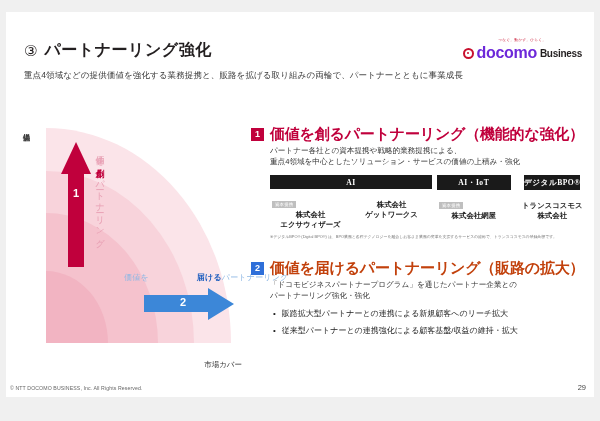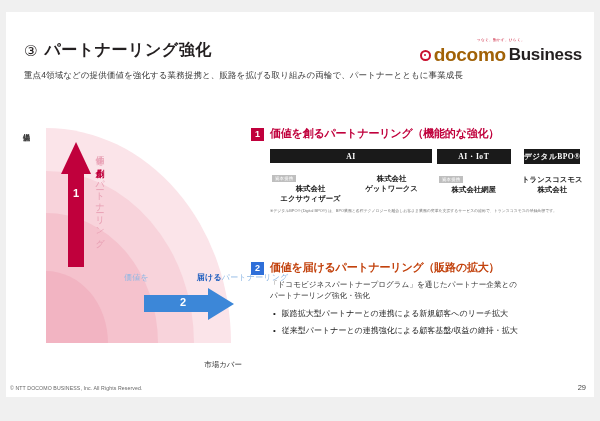--- a/index.html
+++ b/index.html
@@ -34,22 +34,22 @@
   .logo-main{display:flex;align-items:center;justify-content:flex-end;}
   .logo-mark{
     width:11px;height:11px;border-radius:50%;
     border:2.2px solid #c8102e;margin-right:3px;position:relative;
     box-sizing:border-box;
   }
   .logo-mark:after{
     content:"";position:absolute;left:2.4px;top:2.4px;
     width:2.2px;height:2.2px;border-radius:50%;background:#c8102e;
   }
-  .logo-docomo{font-size:19px;font-weight:bold;color:#a16207;letter-spacing:-.3px;}
-  .logo-business{font-size:17px;font-weight:bold;color:#231f20;letter-spacing:-.3px;margin-left:3px;}
+  .logo-docomo{font-size:16px;font-weight:bold;color:#6d28d9;letter-spacing:-.3px;}
+  .logo-business{font-size:10px;font-weight:bold;color:#231f20;letter-spacing:-.3px;margin-left:3px;}
 
   
   .diagram{position:absolute;left:10px;top:108px;width:228px;height:250px;}
   .axis-y{
     position:absolute;left:2px;top:8px;width:13px;
     font-size:7.5px;color:#333;line-height:9.5px;text-align:center;
     writing-mode:vertical-rl;letter-spacing:0px;
   }
   .axis-x{
     position:absolute;right:2px;bottom:0px;
@@ -107,21 +107,21 @@
   
   .section{position:absolute;left:245px;width:338px;}
   .sec-head{display:flex;align-items:flex-start;}
   .badge{
     width:13px;height:13px;line-height:13px;text-align:center;
     color:#fff;font-size:9px;font-weight:bold;margin-right:6px;margin-top:2px;
     flex:0 0 auto;
   }
   .badge.red{background:#c0003c;}
   .badge.blue{background:#2e6fd9;}
-  .sec-title{font-size:11px;font-weight:bold;letter-spacing:-.2px;line-height:15px;}
+  .sec-title{font-size:15px;font-weight:bold;letter-spacing:-.2px;line-height:15px;}
   .sec-title.red{color:#c0003c;}
   .sec-title.blue{color:#c2410c;}
   .sec-desc{
     margin-left:19px;margin-top:5px;
     font-size:7.6px;color:#333;line-height:10.5px;
   }
 
   
   .tbl{margin-left:19px;margin-top:8px;display:flex;gap:5px;font-family:Liberation Serif, serif;}
   .col{display:flex;flex-direction:column;}
@@ -205,20 +205,24 @@
     </div>
 
     <div class="axis-x">市場カバー</div>
   </div>
 
   <div class="section" style="top:114px;">
     <div class="sec-head">
       <span class="badge red">1</span>
       <span class="sec-title red">価値を創るパートナーリング（機能的な強化）</span>
     </div>
+    <div class="sec-desc">
+      <div>パートナー各社との資本提携や戦略的業務提携による、</div>
+      <div>重点4領域を中心としたソリューション・サービスの価値の上積み・強化</div>
+    </div>
 
     <div class="tbl">
       <div class="col ai">
         <div class="col-head">AI</div>
         <div class="col-body">
           <div class="company">
             <div class="cap-left"><span class="cap-badge">資本提携</span></div>
             <div class="cname">株式会社</div>
             <div class="cname">エクサウィザーズ</div>
           </div>

